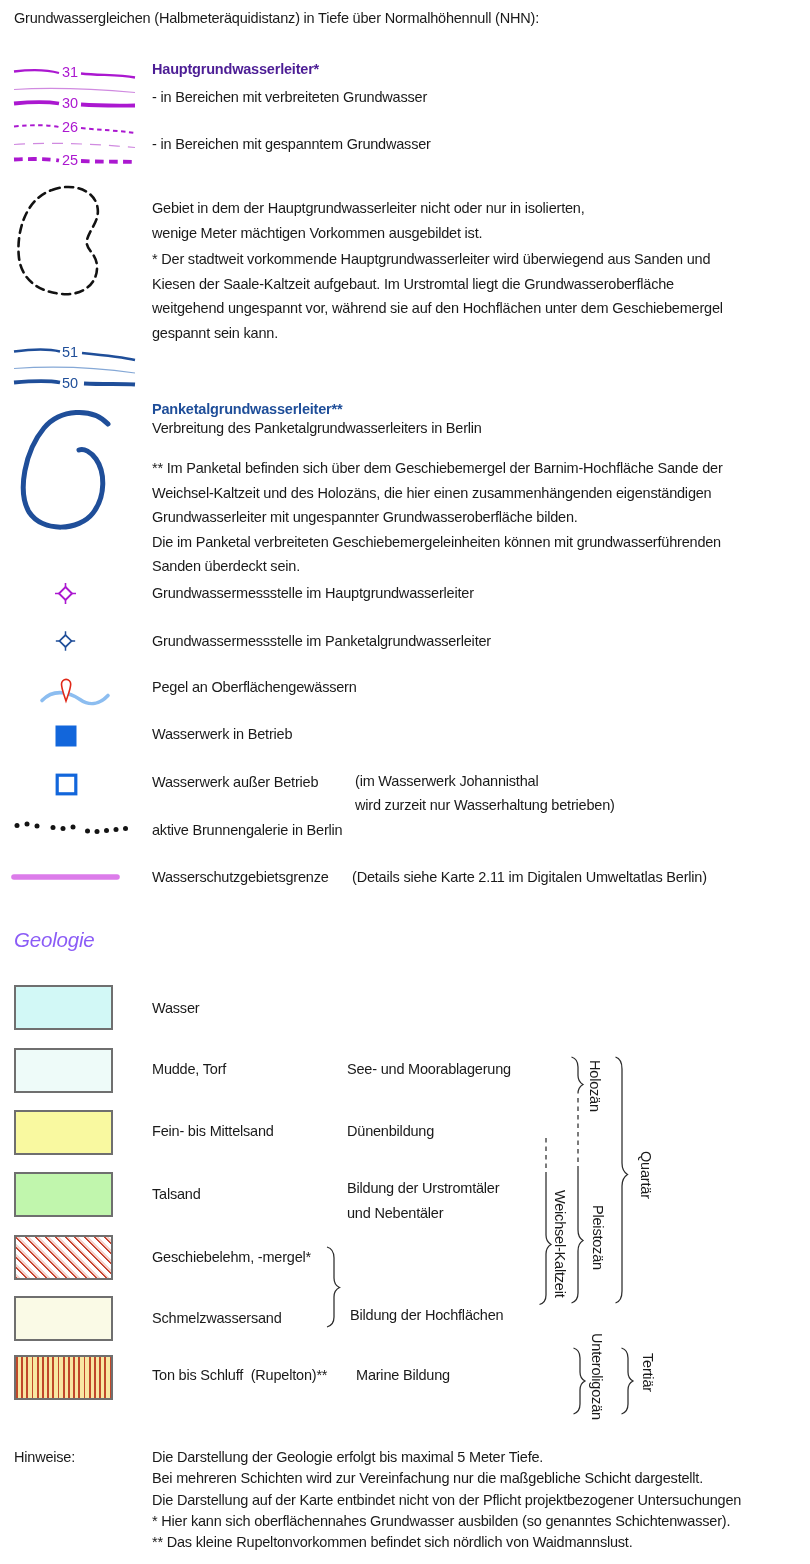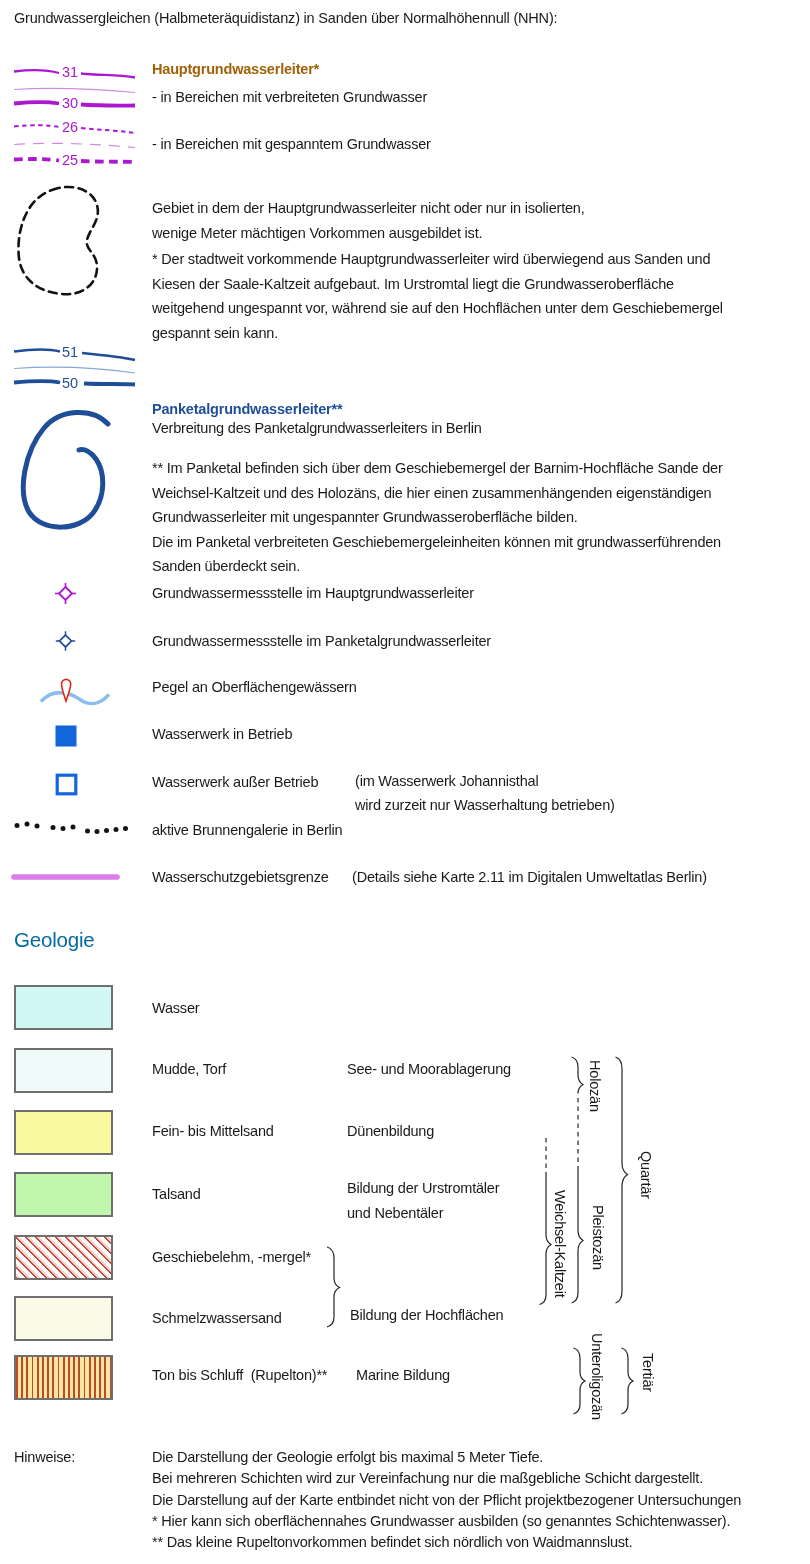--- a/index.html
+++ b/index.html
@@ -1,23 +1,23 @@
 <!DOCTYPE html>
 <html><head>
 <meta charset="utf-8">
 <style>
   html,body{margin:0;padding:0;background:#ffffff;}
   .page{position:relative;width:810px;height:1564px;background:#fff;overflow:hidden;
         font-family:"Liberation Sans",sans-serif;color:#1a1a1a;}
   svg.gfx{position:absolute;left:0;top:0;}
   .txt{position:absolute;font-size:14.5px;line-height:24.5px;letter-spacing:-0.2px;white-space:pre-wrap;}
   .one{line-height:17px;}
-  .h-mag{color:#a16207;font-weight:bold;}
+  .h-mag{color:#4c1d95;font-weight:bold;}
   .h-blue{color:#1f4e99;font-weight:bold;}
-  .big{font-size:20.5px;line-height:24px;color:#0369a1;}
+  .big{font-size:20.5px;line-height:24px;color:#8b5cf6;font-style:italic;}
   .note{line-height:23.5px;margin-top:12px;}
   .hin{line-height:21.3px;}
   .form2{line-height:25px;}
   .vtext{position:absolute;font-size:14.5px;letter-spacing:-0.2px;white-space:nowrap;
          transform:rotate(90deg);transform-origin:0 0;}
   .swatch{position:absolute;left:14px;width:99px;height:45px;border:2px solid #6f6f6f;box-sizing:border-box;}
   .swatch.hatch{background-image:repeating-linear-gradient(45deg,rgba(196,60,40,0.95) 0 1.4px,rgba(230,130,110,0.35) 1.4px 3.4px,transparent 3.4px 7px);}
   .swatch.stripes{background-image:repeating-linear-gradient(90deg,#c0482a 0 1.8px,transparent 1.8px 5.2px);}
 </style>
 </head>
@@ -115,21 +115,21 @@
       <path d="M 578 1098 L 578 1169" stroke-dasharray="4.5 4"></path>
       <path d="M 578 1169 L 578 1230 Q 578 1237.5 583 1240.5 Q 578 1243.5 578 1251 L 578 1293 Q 578 1301 571.5 1303"></path>
       <path d="M 546 1138 L 546 1174" stroke-dasharray="4.5 4"></path>
       <path d="M 546 1174 L 546 1235 Q 546 1241.5 551 1244.5 Q 546 1247.5 546 1254 L 546 1295 Q 546 1302.5 539.5 1304.5"></path>
       <path d="M 615.5 1057 Q 622 1059 622 1069 L 622 1163 Q 622 1171 627.5 1174.5 Q 622 1178 622 1186 L 622 1291 Q 622 1301 615.5 1303"></path>
       <path d="M 573.5 1348 Q 580 1350 580 1358 L 580 1372 Q 580 1378.5 585 1381 Q 580 1383.5 580 1390 L 580 1404 Q 580 1412 573.5 1414"></path>
       <path d="M 621.5 1348 Q 628 1350 628 1358 L 628 1372 Q 628 1378.5 633 1381 Q 628 1383.5 628 1390 L 628 1404 Q 628 1412 621.5 1414"></path>
     </g>
   </svg>
 
-  <div class="txt" style="left:14px;top:6px;">Grundwassergleichen (Halbmeteräquidistanz) in Sanden über Normalhöhennull (NHN):</div>
+  <div class="txt" style="left:14px;top:6px;">Grundwassergleichen (Halbmeteräquidistanz) in Tiefe über Normalhöhennull (NHN):</div>
 
   <div class="txt one h-mag" style="left:152px;top:61px;">Hauptgrundwasserleiter*</div>
   <div class="txt one" style="left:152px;top:89px;">- in Bereichen mit verbreiteten Grundwasser</div>
   <div class="txt one" style="left:152px;top:136px;">- in Bereichen mit gespanntem Grundwasser</div>
   <div class="txt" style="left:152px;top:184px;margin-top:12px;">Gebiet in dem der Hauptgrundwasserleiter nicht oder nur in isolierten,
 wenige Meter mächtigen Vorkommen ausgebildet ist.</div>
   <div class="txt" style="left:152px;top:247px;">* Der stadtweit vorkommende Hauptgrundwasserleiter wird überwiegend aus Sanden und
 Kiesen der Saale-Kaltzeit aufgebaut. Im Urstromtal liegt die Grundwasseroberfläche
 weitgehend ungespannt vor, während sie auf den Hochflächen unter dem Geschiebemergel
 gespannt sein kann.</div>

